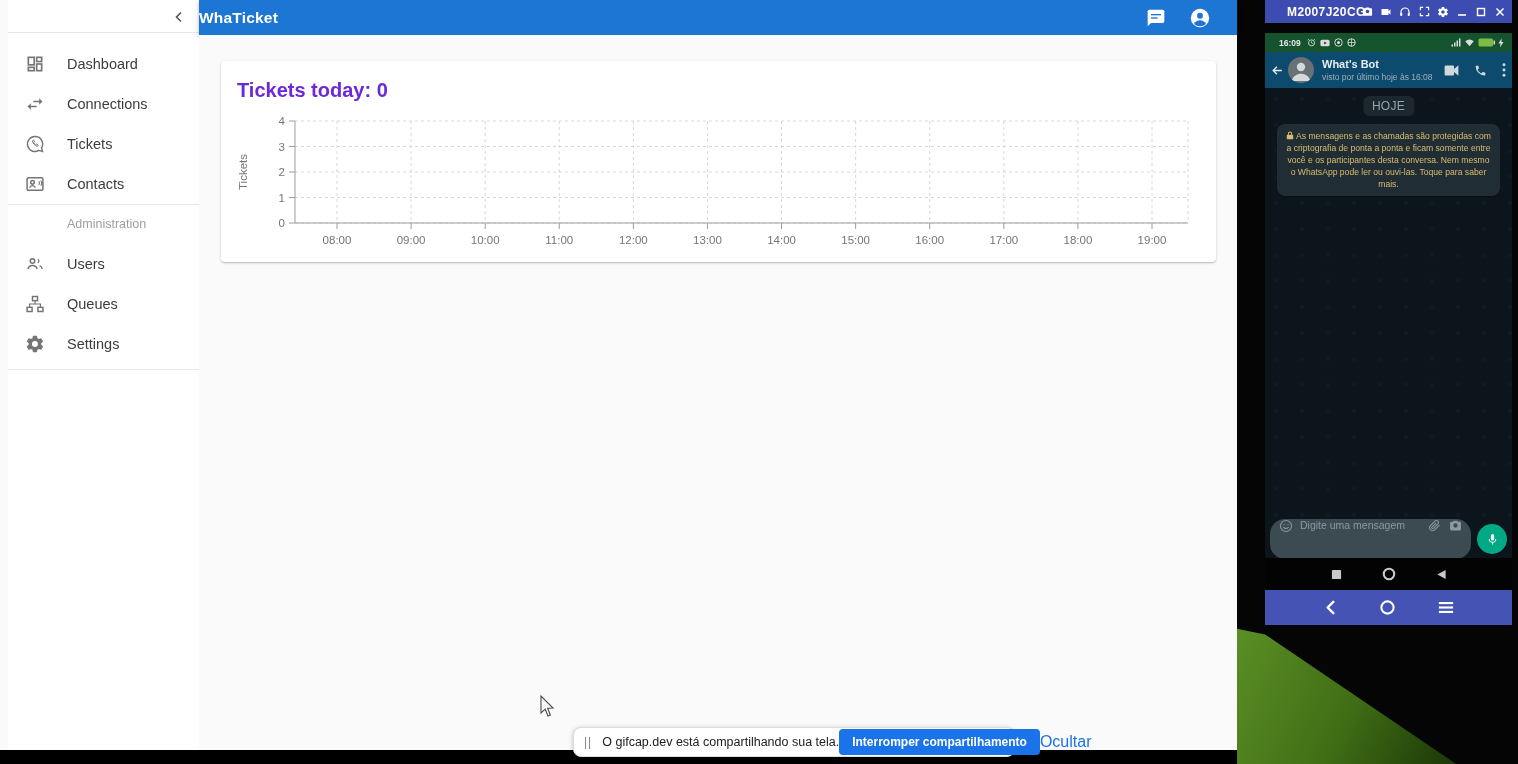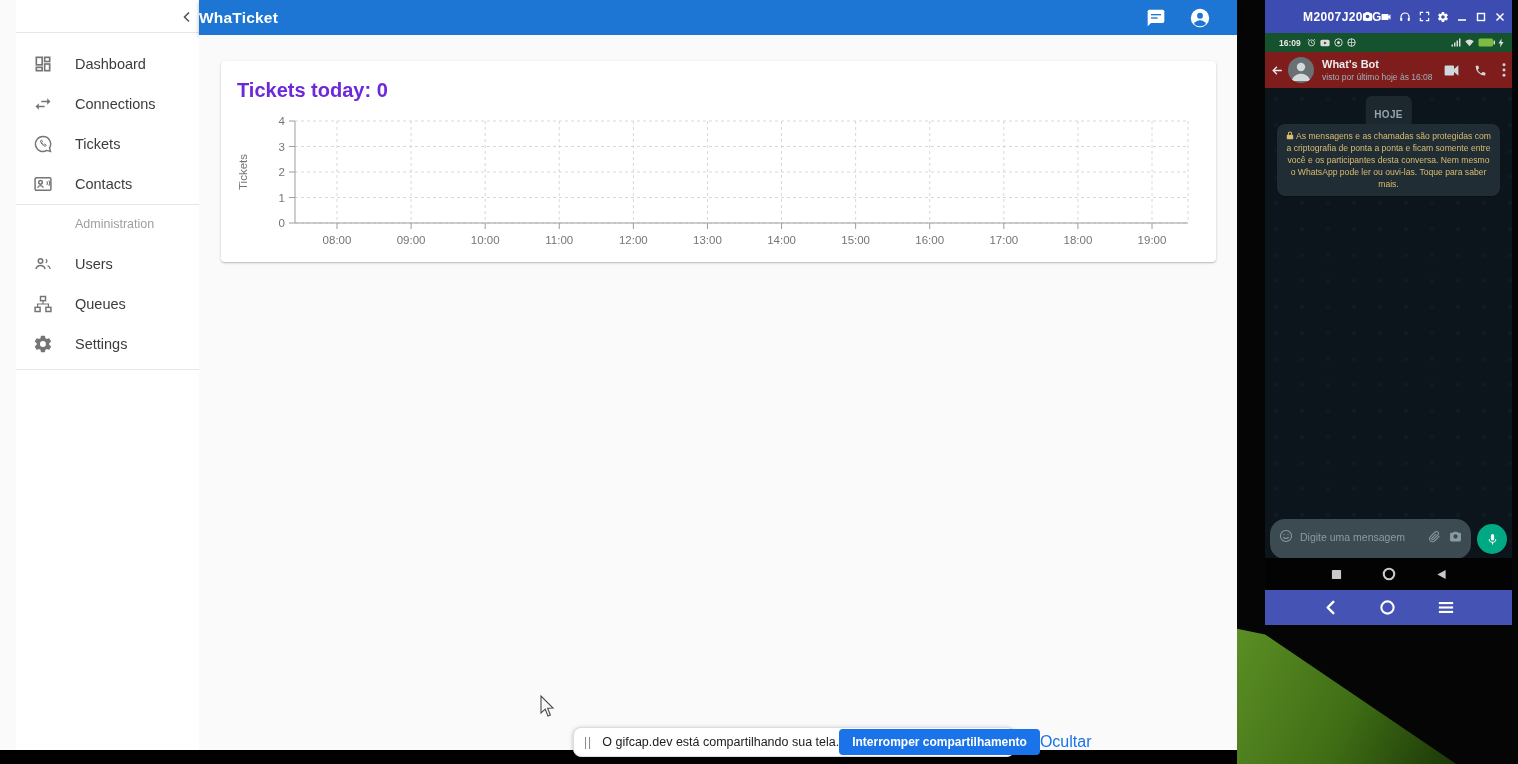--- a/index.html
+++ b/index.html
@@ -8,21 +8,21 @@
   #root { position:absolute; top:0; left:0; width:1518px; height:764px; background:#060606; }
 
   
   .desktop { position:absolute; left:1237px; top:0; width:281px; height:764px; background:#050505; }
   .leaf { position:absolute; left:0; top:620px; width:281px; height:144px;
           background:linear-gradient(115deg,#5c8f25 0%,#3f6d15 45%,#1d3a08 80%);
           clip-path:polygon(0 6%, 10% 10%, 78% 100%, 0 100%); }
 
   
   .browser { position:absolute; left:0; top:0; width:1237px; height:750px; background:#fafafa; }
-  .sidebar { position:absolute; left:16px; top:0; width:199px; height:750px; background:#ffffff; border-right:4px solid #84cc16; }
+  .sidebar { position:absolute; left:8px; top:0; width:199px; height:750px; background:#ffffff; border-right:4px solid #84cc16; }
   .sb-header { position:absolute; left:0; top:0; width:199px; height:33px; border-bottom:1px solid #e6e6e6; }
   .sb-collapse { position:absolute; right:16px; top:5px; width:24px; height:24px; display:flex; align-items:center; justify-content:center; cursor:pointer; }
   .sb-item { position:absolute; left:0; width:199px; height:40px; display:flex; align-items:center; cursor:pointer; }
   .sb-item .ic { width:24px; height:24px; margin-left:15px; display:flex; align-items:center; justify-content:center; color:#757575; }
   .sb-item .lbl { margin-left:20px; font-size:14.5px; color:#3c3c3c; }
   .sb-divider { position:absolute; left:0; width:199px; height:1px; background:#e6e6e6; }
   .sb-section { position:absolute; left:59px; top:217px; font-size:12.5px; color:#9e9e9e; }
 
   .appbar { position:absolute; left:199px; top:0; width:1038px; height:35px; background:#1d76d3; box-shadow:0 2px 4px rgba(0,0,0,.28); display:flex; align-items:center; }
   .appbar-title { color:#ffffff; font-size:15.5px; font-weight:bold; letter-spacing:.2px; }
@@ -42,47 +42,47 @@
               box-shadow:0 1px 4px rgba(0,0,0,.25); display:flex; align-items:center; padding:0 10px; z-index:60; }
   .sharebar .handle { color:#80868b; font-size:12px; letter-spacing:1px; margin-right:10px; }
   .sharebar .msg { font-size:12.5px; color:#202124; white-space:nowrap; }
   .sharebar .stopbtn { margin-left:0; background:#1a73e8; color:#fff; font-size:12px; font-weight:bold; border:none; border-radius:4px; padding:6px 13px; cursor:pointer; white-space:nowrap; }
   .sharebar .hide { color:#1a73e8; font-size:16px; cursor:pointer; }
 
   .bottom-strip { position:absolute; left:0; top:750px; width:1237px; height:14px; background:#000; z-index:40; }
 
   
   .phone { position:absolute; left:1265px; top:0; width:247px; height:625px; }
-  .p-titlebar { position:absolute; left:0; top:0; width:247px; height:33px; background:#3d4cb0; display:flex; align-items:center;padding-left:16px; }
+  .p-titlebar { position:absolute; left:0; top:0; width:247px; height:23px; background:#3d4cb0; display:flex; align-items:center; }
   .p-title { margin-left:22px; color:#fff; font-size:12px; font-weight:bold; letter-spacing:.4px; }
   .p-ticons { position:absolute; right:6px; display:flex; align-items:center; gap:7px; }
   .p-ticons .ic { width:12px; height:12px; display:flex; align-items:center; justify-content:center; color:#fff; cursor:pointer; }
 
   .p-status { position:absolute; left:0; top:33px; width:247px; height:19px; background:#14532d; display:flex; align-items:center; color:#e8e8e8; }
   .p-status .time { margin-left:14px; font-size:8.5px; font-weight:bold; }
   .p-status .lic { display:flex; gap:4px; margin-left:6px; align-items:center; }
   .p-status .ric { position:absolute; right:8px; display:flex; gap:3px; align-items:center; }
 
-  .wa-header { position:absolute; left:0; top:52px; width:247px; height:36px; background:#7f1d1d; display:flex; align-items:center; }
+  .wa-header { position:absolute; left:0; top:52px; width:247px; height:36px; background:#0c4a6e; display:flex; align-items:center; }
   .wa-back { margin-left:5px; color:#e9edef; width:14px; display:flex; justify-content:center; cursor:pointer; }
   .wa-avatar { width:26px; height:26px; border-radius:50%; background:#6a7175; margin-left:4px; position:relative; overflow:hidden; flex:none; cursor:pointer; }
   .wa-names { margin-left:8px; overflow:hidden; }
   .wa-name { color:#e9edef; font-size:11px; font-weight:bold; white-space:nowrap; }
   .wa-sub { color:#9fb0ba; font-size:8.5px; margin-top:2px; white-space:nowrap; }
   .wa-hicons { position:absolute; right:6px; display:flex; align-items:center; gap:15px; }
   .wa-hicons .ic { color:#cfd8dc; display:flex; cursor:pointer; }
 
   .wa-chat { position:absolute; left:0; top:88px; width:247px; height:470px; background:#0c151b;
              background-image:radial-gradient(circle at 11px 11px, rgba(134,150,160,.045) 2px, transparent 2.5px); background-size:26px 26px; }
-  .wa-date-chip { position:absolute; left:50%; transform:translateX(-50%); top:8px; background:#1d272e; color:#93a5af; font-size:10px; font-weight:bold;
-                  padding:13px 9px; border-radius:6px; letter-spacing:.3px; }
+  .wa-date-chip { position:absolute; left:50%; transform:translateX(-50%); top:8px; background:#1d272e; color:#93a5af; font-size:12px; font-weight:normal;
+                  padding:3px 9px; border-radius:6px; letter-spacing:.3px; }
   .wa-notice { position:absolute; left:12px; top:36px; width:223px; background:#212d34; border-radius:8px; padding:6px 8px;
                color:#d9bd70; font-size:8.6px; line-height:1.4; text-align:center; box-shadow:0 1px 1px rgba(0,0,0,.3); cursor:pointer; }
   .wa-inputrow { position:absolute; left:5px; bottom:4px; width:237px; height:30px; display:flex; align-items:center; }
-  .wa-pill { flex:1; height:40px; background:#3c4a52; border-radius:15px; display:flex; align-items:flex-end; padding:16px 9px; }
+  .wa-pill { flex:1; height:40px; background:#3c4a52; border-radius:15px; display:flex; align-items:flex-start; padding:0 9px; }
   .wa-pill .ph { flex:1; margin-left:7px; color:#8a9aa3; font-size:10.5px; white-space:nowrap; overflow:hidden; }
   .wa-pill .pic { display:flex; margin-left:8px; color:#8a9aa3; cursor:pointer; }
   .wa-mic { width:30px; height:30px; border-radius:50%; background:#00a884; margin-left:6px; flex:none; display:flex; align-items:center; justify-content:center;
             box-shadow:0 1px 3px rgba(0,0,0,.4); cursor:pointer; }
 
   .a-navbar { position:absolute; left:0; top:558px; width:247px; height:32px; background:#030303; display:flex; align-items:center; justify-content:center; gap:40px; }
   .a-navbar .nic { display:flex; cursor:pointer; }
 
   .scrcpy-bar { position:absolute; left:1265px; top:590px; width:247px; height:35px; background:#4554b4; display:flex; align-items:center; justify-content:center; gap:42px; z-index:10; }
   .scrcpy-bar .nic { display:flex; cursor:pointer; color:#fff; }

